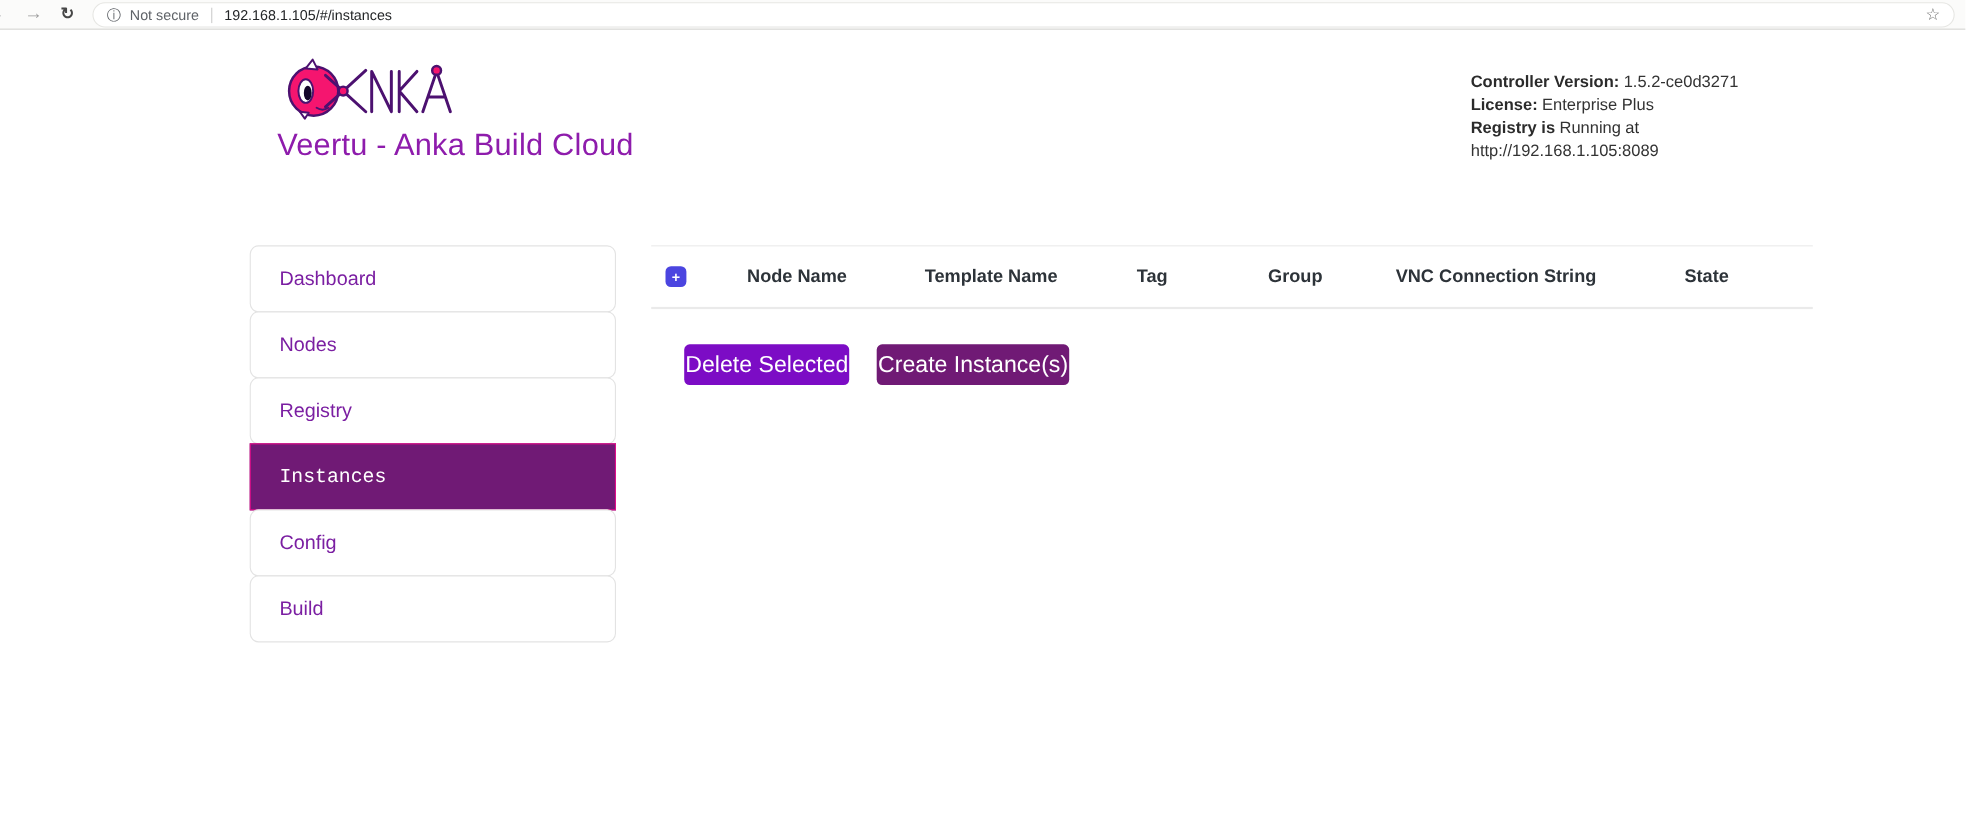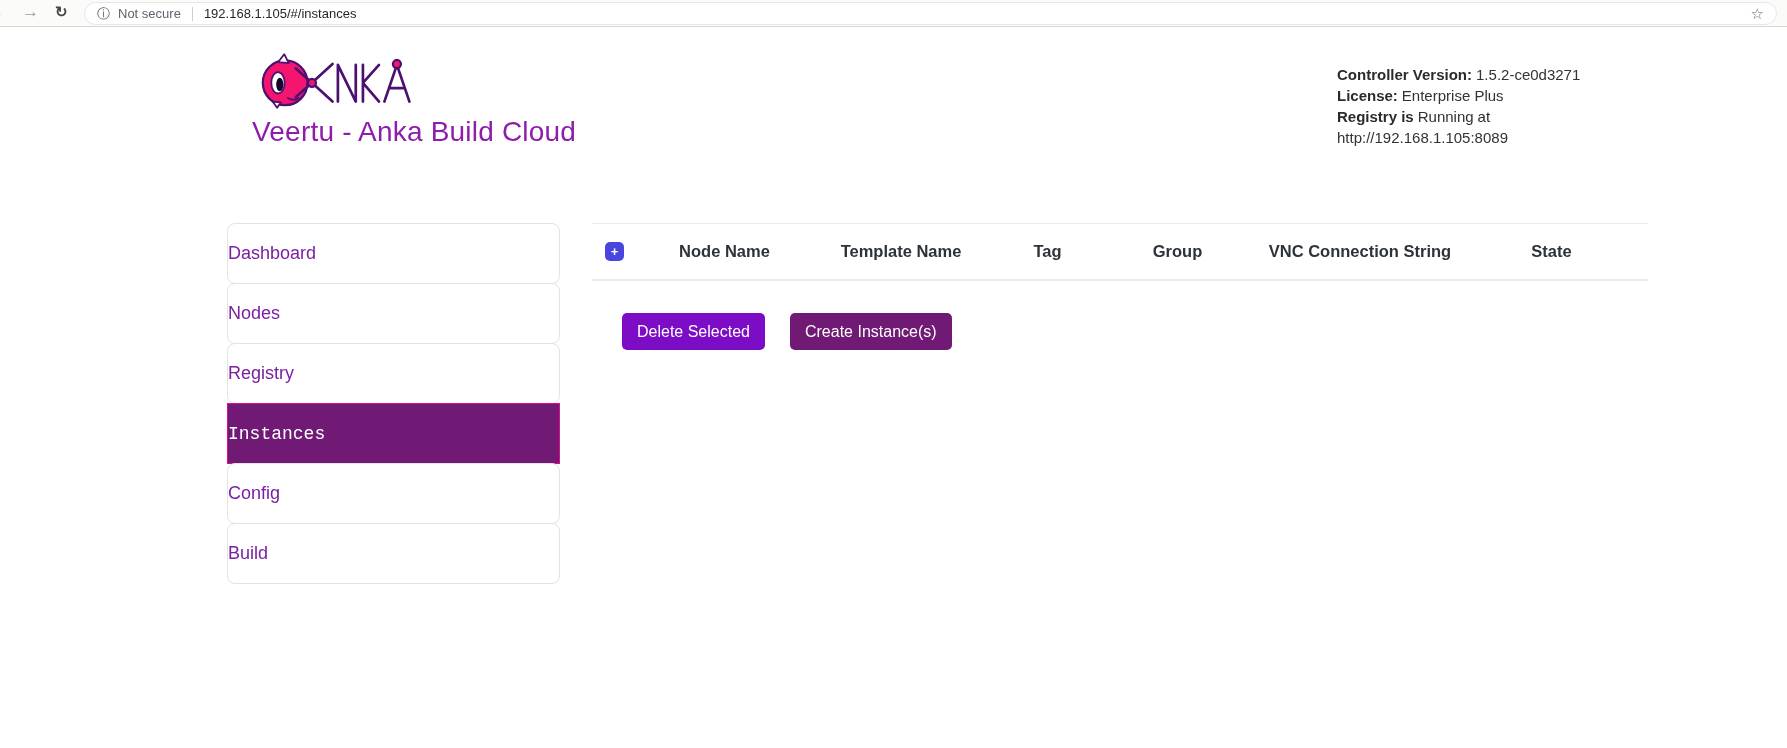--- a/index.html
+++ b/index.html
@@ -37,21 +37,21 @@
   .sysinfo {
     position:absolute; left:1337px; top:64px; width:260px;
     font-size:15px; line-height:21px; color:#333333;
   }
   .sysinfo b { color:#2b2b2b; }
   .sysinfo .v { margin-left:4px; font-weight:normal; }
 
   
   .sidebar { position:absolute; left:227px; top:223px; width:333px; }
   .side-item {
-    height:61px; display:flex; align-items:center; 
+    height:61px; display:flex; align-items:center; padding-left:26px;
     background:#ffffff; border:1px solid #e3e3e3; border-radius:8px;
     margin-top:-1px; font-size:18px; color:#7b1fa2; cursor:pointer;
   }
   .side-item:first-child { margin-top:0; }
   .side-item.active {
     background:#701a75; border-color:#e10c8a; color:#ffffff; border-radius:0;font-family:Liberation Mono, monospace;
   }
 
   
   .table-area { position:absolute; left:592px; top:223px; width:1056px; }
@@ -71,21 +71,21 @@
     width:19px; height:19px; border:none; border-radius:5px;
     background:#4b45e0; color:#ffffff; font-size:13px; font-weight:bold;
     line-height:19px; text-align:center; cursor:pointer; padding:0;
     font-family:"Liberation Sans", sans-serif;
   }
 
   
   .actions { position:absolute; left:622px; top:313px; display:flex; gap:25px; }
   .btn {
     height:37px; border:none; border-radius:5px; color:#ffffff;
-    font-size:16px; padding:0 15px; cursor:pointer;
+    font-size:21px; padding:0 1px; cursor:pointer;
     font-family:"Liberation Sans", sans-serif;
   }
   .btn-delete { background:#7c0cc5; }
   .btn-create { background:#701a75; }
 </style>
 </head>
 <body>
 
 <div id="canvas">
 

